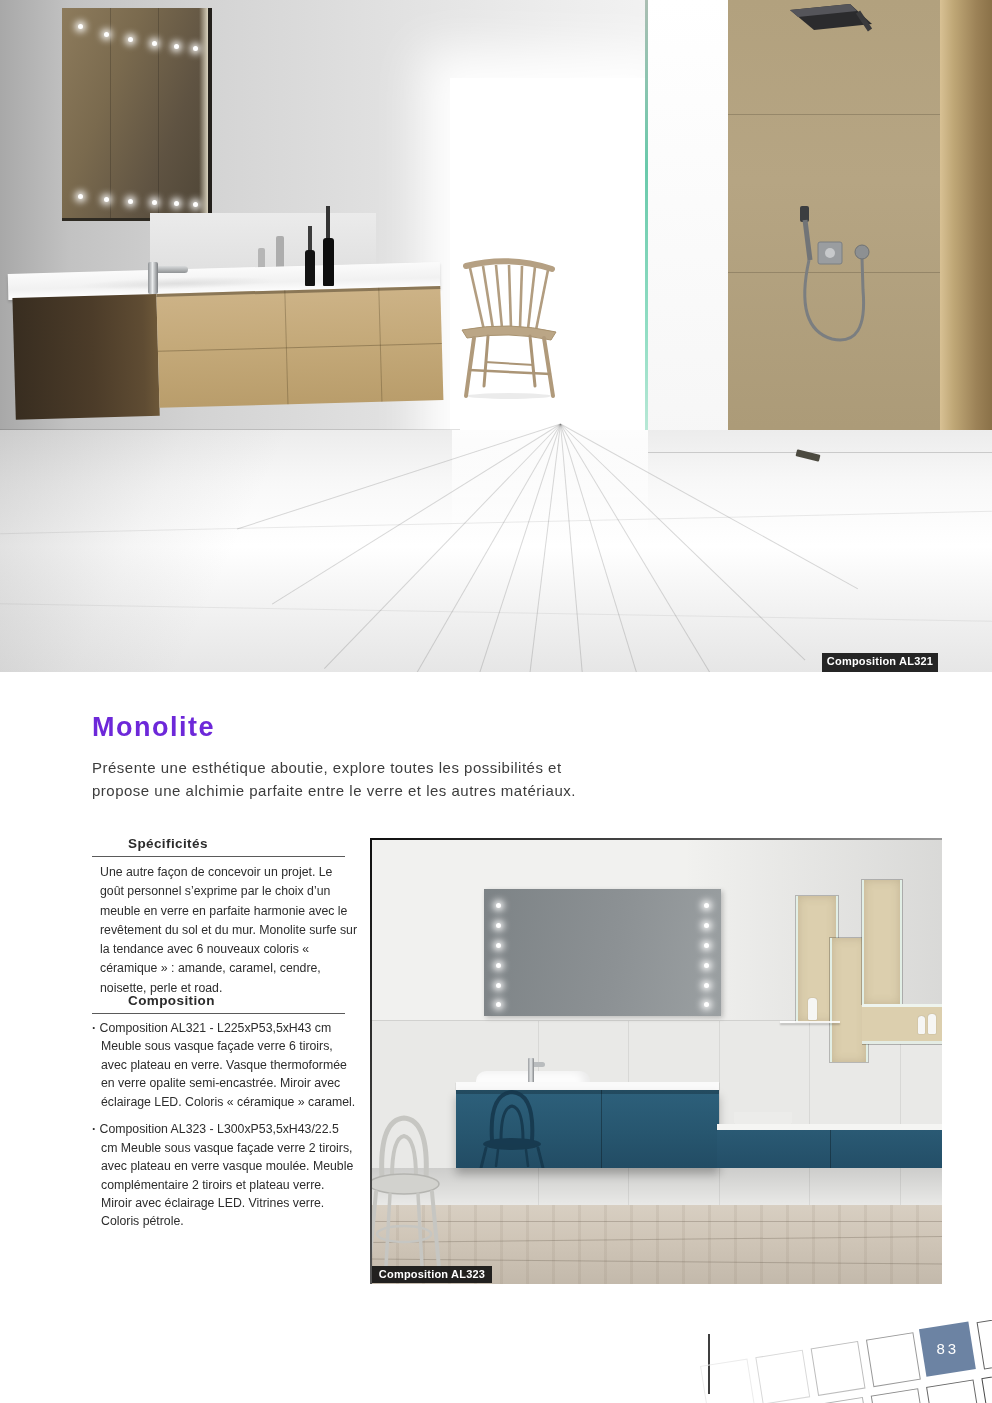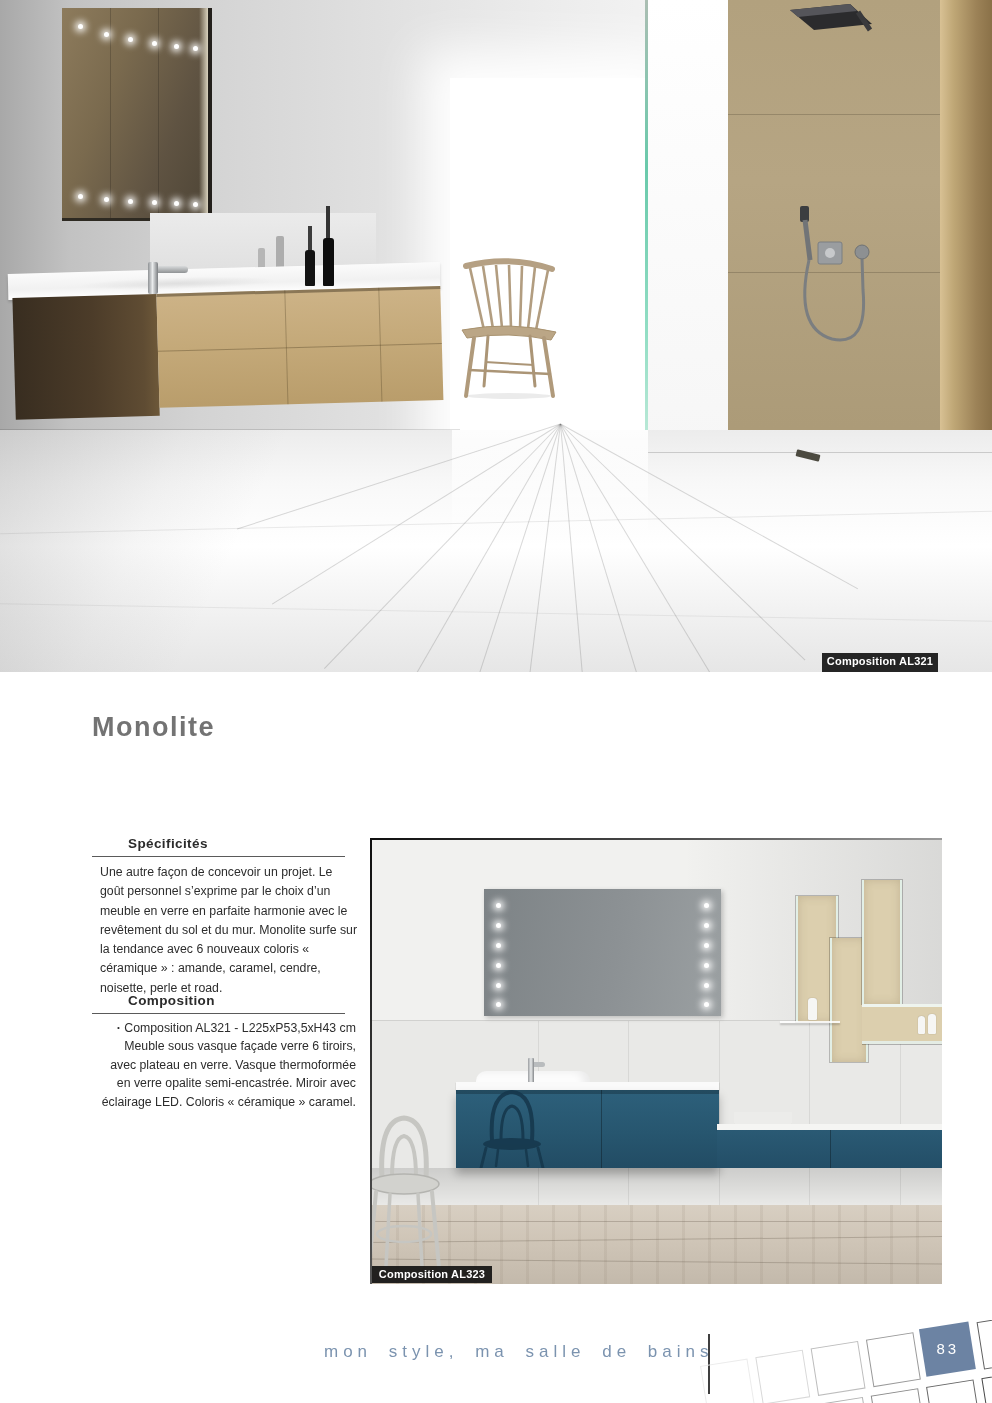--- a/index.html
+++ b/index.html
@@ -69,31 +69,31 @@
     background:linear-gradient(180deg,#d9dbdc,#8f9294);border-radius:0 4px 4px 0;}
   .t-candle1{left:305px;top:250px;width:10px;height:36px;background:#131313;border-radius:3px 3px 1px 1px;}
   .t-candle1w{left:308px;top:226px;width:4px;height:26px;background:#3c3c3c;}
   .t-candle2{left:323px;top:238px;width:11px;height:48px;background:#0e0e0e;border-radius:3px 3px 1px 1px;}
   .t-candle2w{left:326px;top:206px;width:4px;height:34px;background:#343434;}
 
   .t-label{left:822px;top:653px;width:116px;height:21px;background:rgba(16,16,16,.9);
     color:#fff;font-size:11px;font-weight:bold;letter-spacing:.2px;line-height:17px;text-align:center;}
 
   
-  .title{left:92px;top:712px;font-size:27px;font-weight:600;letter-spacing:1.5px;color:#737373;}
+  .title{left:92px;top:712px;font-size:27px;font-weight:600;letter-spacing:1.5px;color:#6d28d9;}
   .intro{left:92px;top:757px;width:580px;font-size:15px;line-height:1.5;letter-spacing:.5px;
     color:#3c3c3c;white-space:pre-line;}
   .colhead{font-size:13.5px;font-weight:600;letter-spacing:.4px;color:#2b2b2b;margin-left:36px;}
   .spec-head{left:92px;top:836px;}
   .spec-rule{left:92px;top:856px;width:253px;height:1px;background:#5a5a5a;}
   .spec-body{left:100px;top:863px;width:258px;font-size:12.3px;line-height:1.57;color:#2d2d2d;}
   .desc-head{left:92px;top:993px;}
   .desc-rule{left:92px;top:1013px;width:253px;height:1px;background:#5a5a5a;}
   .desc-list{left:92px;top:1019px;width:264px;font-size:12.3px;line-height:1.5;color:#2d2d2d;
-    margin:0;padding:0;list-style:none;text-align:right;}
+    margin:0;padding:0;list-style:none;}
   .desc-list li{padding-left:9px;text-indent:-9px;margin-bottom:9px;}
   .desc-list li:before{content:"· ";font-weight:bold;}
 
   
   .photo-bot{left:370px;top:838px;width:572px;height:446px;overflow:hidden;background:#f1f1ef;}
   .b-frame-t{left:0;top:0;width:572px;height:2px;background:linear-gradient(90deg,#0f0f0f,#4f4f4f 55%,#9a9a9a);}
   .b-frame-l{left:0;top:0;width:2px;height:446px;background:linear-gradient(180deg,#0f0f0f,#555);}
   .b-shade-r{left:0;top:0;width:572px;height:370px;
     background:linear-gradient(90deg,rgba(0,0,0,0) 55%,rgba(70,70,70,.14));}
   .b-wall-low{left:0;top:182px;width:572px;height:185px;background:#e9e9e7;border-top:1px solid rgba(0,0,0,.1);}
@@ -259,29 +259,32 @@
       <div class="fl" style="transform:rotate(-61deg)"></div>
     </div>
     <div class="abs t-cross1"></div>
     <div class="abs t-cross2"></div>
     <div class="abs t-drain"></div>
 
     <div class="abs t-label">Composition AL321</div>
   </div>
 
   <div class="abs title">Monolite</div>
+  <div class="abs intro">Présente une esthétique aboutie, explore toutes les possibilités et
+propose une alchimie parfaite entre le verre et les autres matériaux.</div>
 
   <div class="abs colhead spec-head">Spécificités</div>
   <div class="abs spec-rule"></div>
   <div class="abs spec-body">Une autre façon de concevoir un projet. Le goût personnel s’exprime par le choix d’un meuble en verre en parfaite harmonie avec le revêtement du sol et du mur. Monolite surfe sur la tendance avec 6 nouveaux coloris « céramique » : amande, caramel, cendre, noisette, perle et road.</div>
 
   <div class="abs colhead desc-head">Composition</div>
   <div class="abs desc-rule"></div>
   <ul class="abs desc-list">
     <li>Composition AL321 - L225xP53,5xH43 cm Meuble sous vasque façade verre 6 tiroirs, avec plateau en verre. Vasque thermoformée en verre opalite semi-encastrée. Miroir avec éclairage LED. Coloris « céramique » caramel.</li>
+    <li>Composition AL323 - L300xP53,5xH43/22.5 cm Meuble sous vasque façade verre 2 tiroirs, avec plateau en verre vasque moulée. Meuble complémentaire 2 tiroirs et plateau verre. Miroir avec éclairage LED. Vitrines verre. Coloris pétrole.</li>
   </ul>
 
   <div class="abs photo-bot">
     <div class="abs b-shade-r"></div>
     <div class="abs b-wall-low">
       <div class="ws" style="left:168px"></div>
       <div class="ws" style="left:258px"></div>
       <div class="ws" style="left:349px"></div>
       <div class="ws" style="left:439px"></div>
       <div class="ws" style="left:530px"></div>
@@ -357,21 +360,20 @@
         <line x1="58" y1="82" x2="62" y2="154" stroke-width="3.5"></line>
         <ellipse cx="44" cy="122" rx="27" ry="8" stroke-width="2.5"></ellipse>
       </g>
     </svg>
 
     <div class="abs b-label">Composition AL323</div>
     <div class="abs b-frame-t"></div>
     <div class="abs b-frame-l"></div>
   </div>
 
-  <div class="abs tagline">mon style, ma salle de bains</div>
   <div class="abs f-divider"></div>
   <div class="abs tiles">
     <div class="sq" style="left:0;top:0;border-color:#ececec"></div>
     <div class="sq" style="left:56px;top:0;border-color:#d9d9d9"></div>
     <div class="sq" style="left:112px;top:0;border-color:#bdbdbd"></div>
     <div class="sq" style="left:168px;top:0;border-color:#9a9a9a"></div>
     <div class="sq blue" style="left:222px;top:-2px">
       <span>83</span>
     </div>
     <div class="sq" style="left:280px;top:0;border-color:#5f5f5f"></div>

